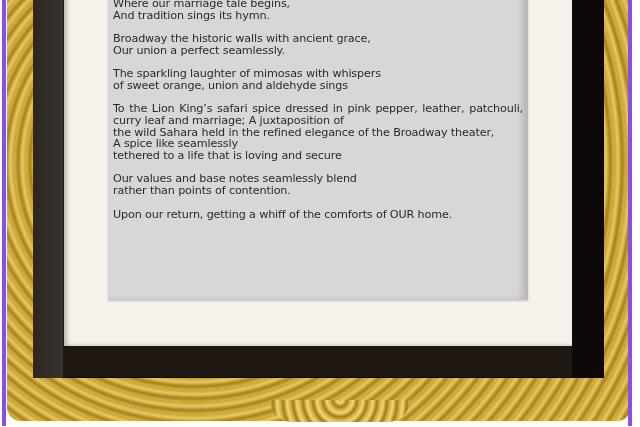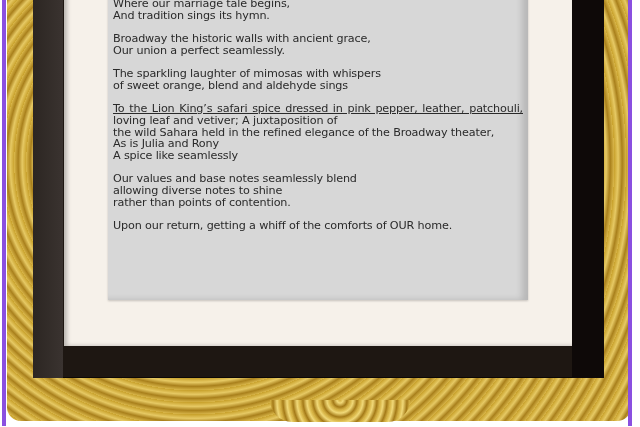--- a/index.html
+++ b/index.html
@@ -52,21 +52,21 @@
       background: #d7d7d7; z-index: 3;
       box-shadow: inset -6px 0 6px rgba(0,0,0,0.15), 0 1px 2px rgba(0,0,0,0.2);
     }
     .poem {
       position: absolute; left: 113px; top: -2px; width: 410px; z-index: 4;
       color: #2a2a2a; font-size: 11.2px; line-height: 11.7px;
       font-family: "DejaVu Sans", sans-serif; letter-spacing: -0.15px;
     }
     .stanza { margin: 0 0 11.7px 0; }
     .line { display: block; white-space: nowrap; }
-    .line.justify { text-align: justify; text-align-last: justify; white-space: normal; width: 410px; text-decoration: underline; }
+    .line.justify { text-align: justify; text-align-last: justify; white-space: normal; width: 410px; }
   </style>
 </head>
 <body>
 
 <div class="gold-frame"></div>
 <div class="gold-bottom-ornament"></div>
 <div class="black-frame"></div>
 <div class="mat"></div>
 <div class="panel"></div>
 
@@ -74,32 +74,31 @@
   <div class="stanza">
     <span class="line">Where our marriage tale begins,</span>
     <span class="line">And tradition sings its hymn.</span>
   </div>
   <div class="stanza">
     <span class="line">Broadway the historic walls with ancient grace,</span>
     <span class="line">Our union a perfect seamlessly.</span>
   </div>
   <div class="stanza">
     <span class="line">The sparkling laughter of mimosas with whispers</span>
-    <span class="line">of sweet orange, blend and aldehyde sings</span>
+    <span class="line">of sweet orange, union and aldehyde sings</span>
   </div>
   <div class="stanza">
     <span class="line justify">To the Lion King’s safari spice dressed in pink pepper, leather, patchouli,</span>
-    <span class="line">loving leaf and vetiver; A juxtaposition of</span>
+    <span class="line">curry leaf and marriage; A juxtaposition of</span>
     <span class="line">the wild Sahara held in the refined elegance of the Broadway theater,</span>
-    <span class="line">As is Julia and Rony</span>
     <span class="line">A spice like seamlessly</span>
+    <span class="line">tethered to a life that is loving and secure</span>
   </div>
   <div class="stanza">
     <span class="line">Our values and base notes seamlessly blend</span>
-    <span class="line">allowing diverse notes to shine</span>
     <span class="line">rather than points of contention.</span>
   </div>
   <div class="stanza">
     <span class="line">Upon our return, getting a whiff of the comforts of OUR home.</span>
   </div>
 </div>
 
 <div class="purple-border"></div>
 
 </body></html>

